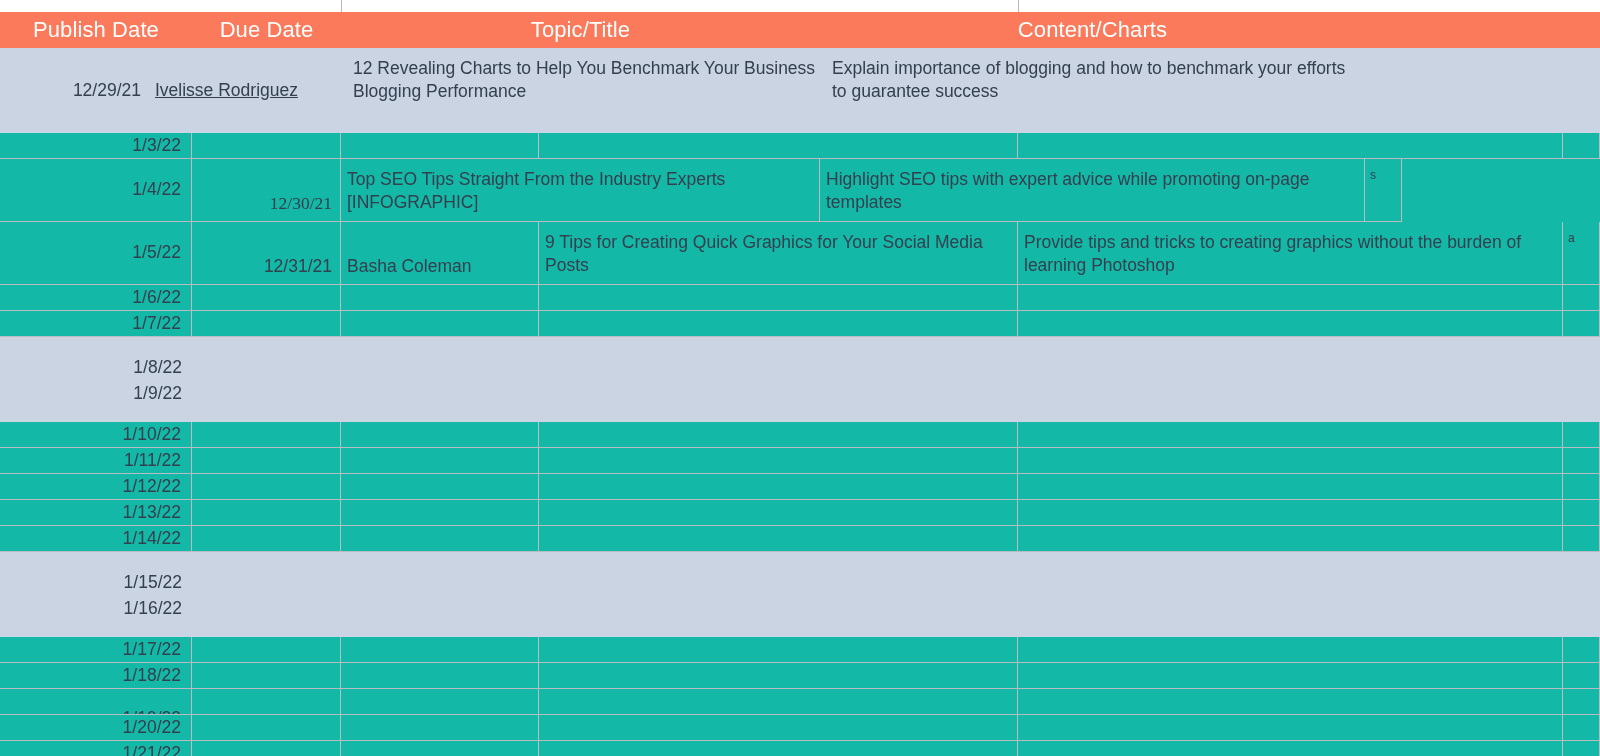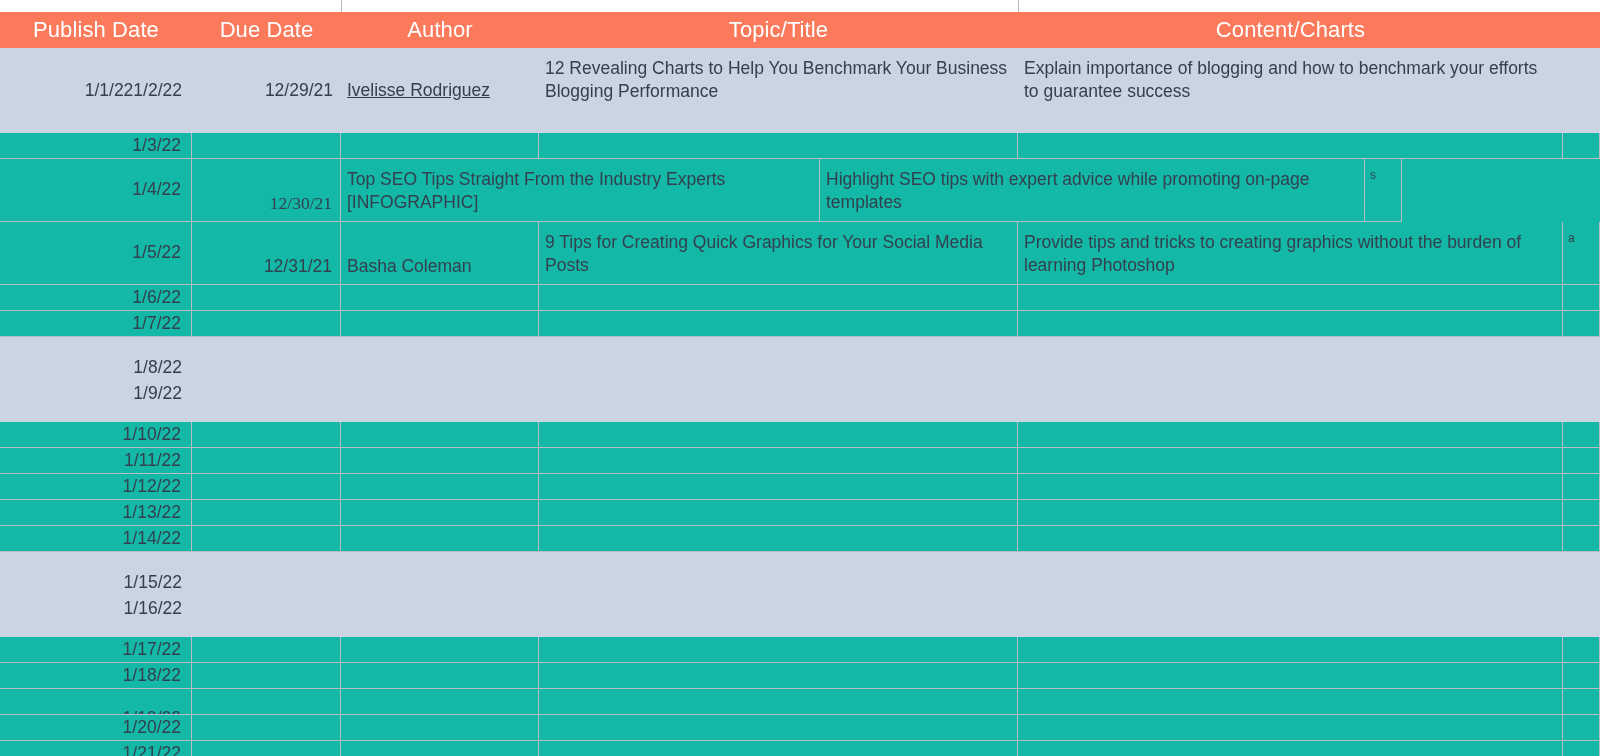--- a/index.html
+++ b/index.html
@@ -173,31 +173,27 @@
 <div id="sheet">
 
   <div class="pre-header">
     <div class="vrule" style="left:341px"></div>
     <div class="vrule" style="left:1018px"></div>
   </div>
 
   <div class="header-row">
     <div class="hcell c-publish">Publish Date</div>
     <div class="hcell c-due">Due Date</div>
-    <div class="hcell c-author">Author</div>
     <div class="hcell c-topic">Topic/Title</div>
     <div class="hcell c-content">Content/Charts</div>
     <div class="hcell c-extra"></div>
   </div>
 
   <div class="body-wrap" id="body-wrap">
       <div class="row weekend r-first">
-        <div class="cell date-cell">
-          <div class="date-stack"><span class="d">1/1/22</span><span class="d">1/2/22</span></div>
-        </div>
         <div class="cell due-cell">
           <span class="txt" style="text-align: right;">12/29/21</span>
         </div>
         <div class="cell author-cell">
           <span class="txt" style="text-align: left; text-decoration: underline;">Ivelisse Rodriguez</span>
         </div>
         <div class="cell topic-cell">
           <span class="txt" style="text-align: left;">12 Revealing Charts to Help You Benchmark Your Business Blogging Performance</span>
         </div>
         <div class="cell content-cell">

